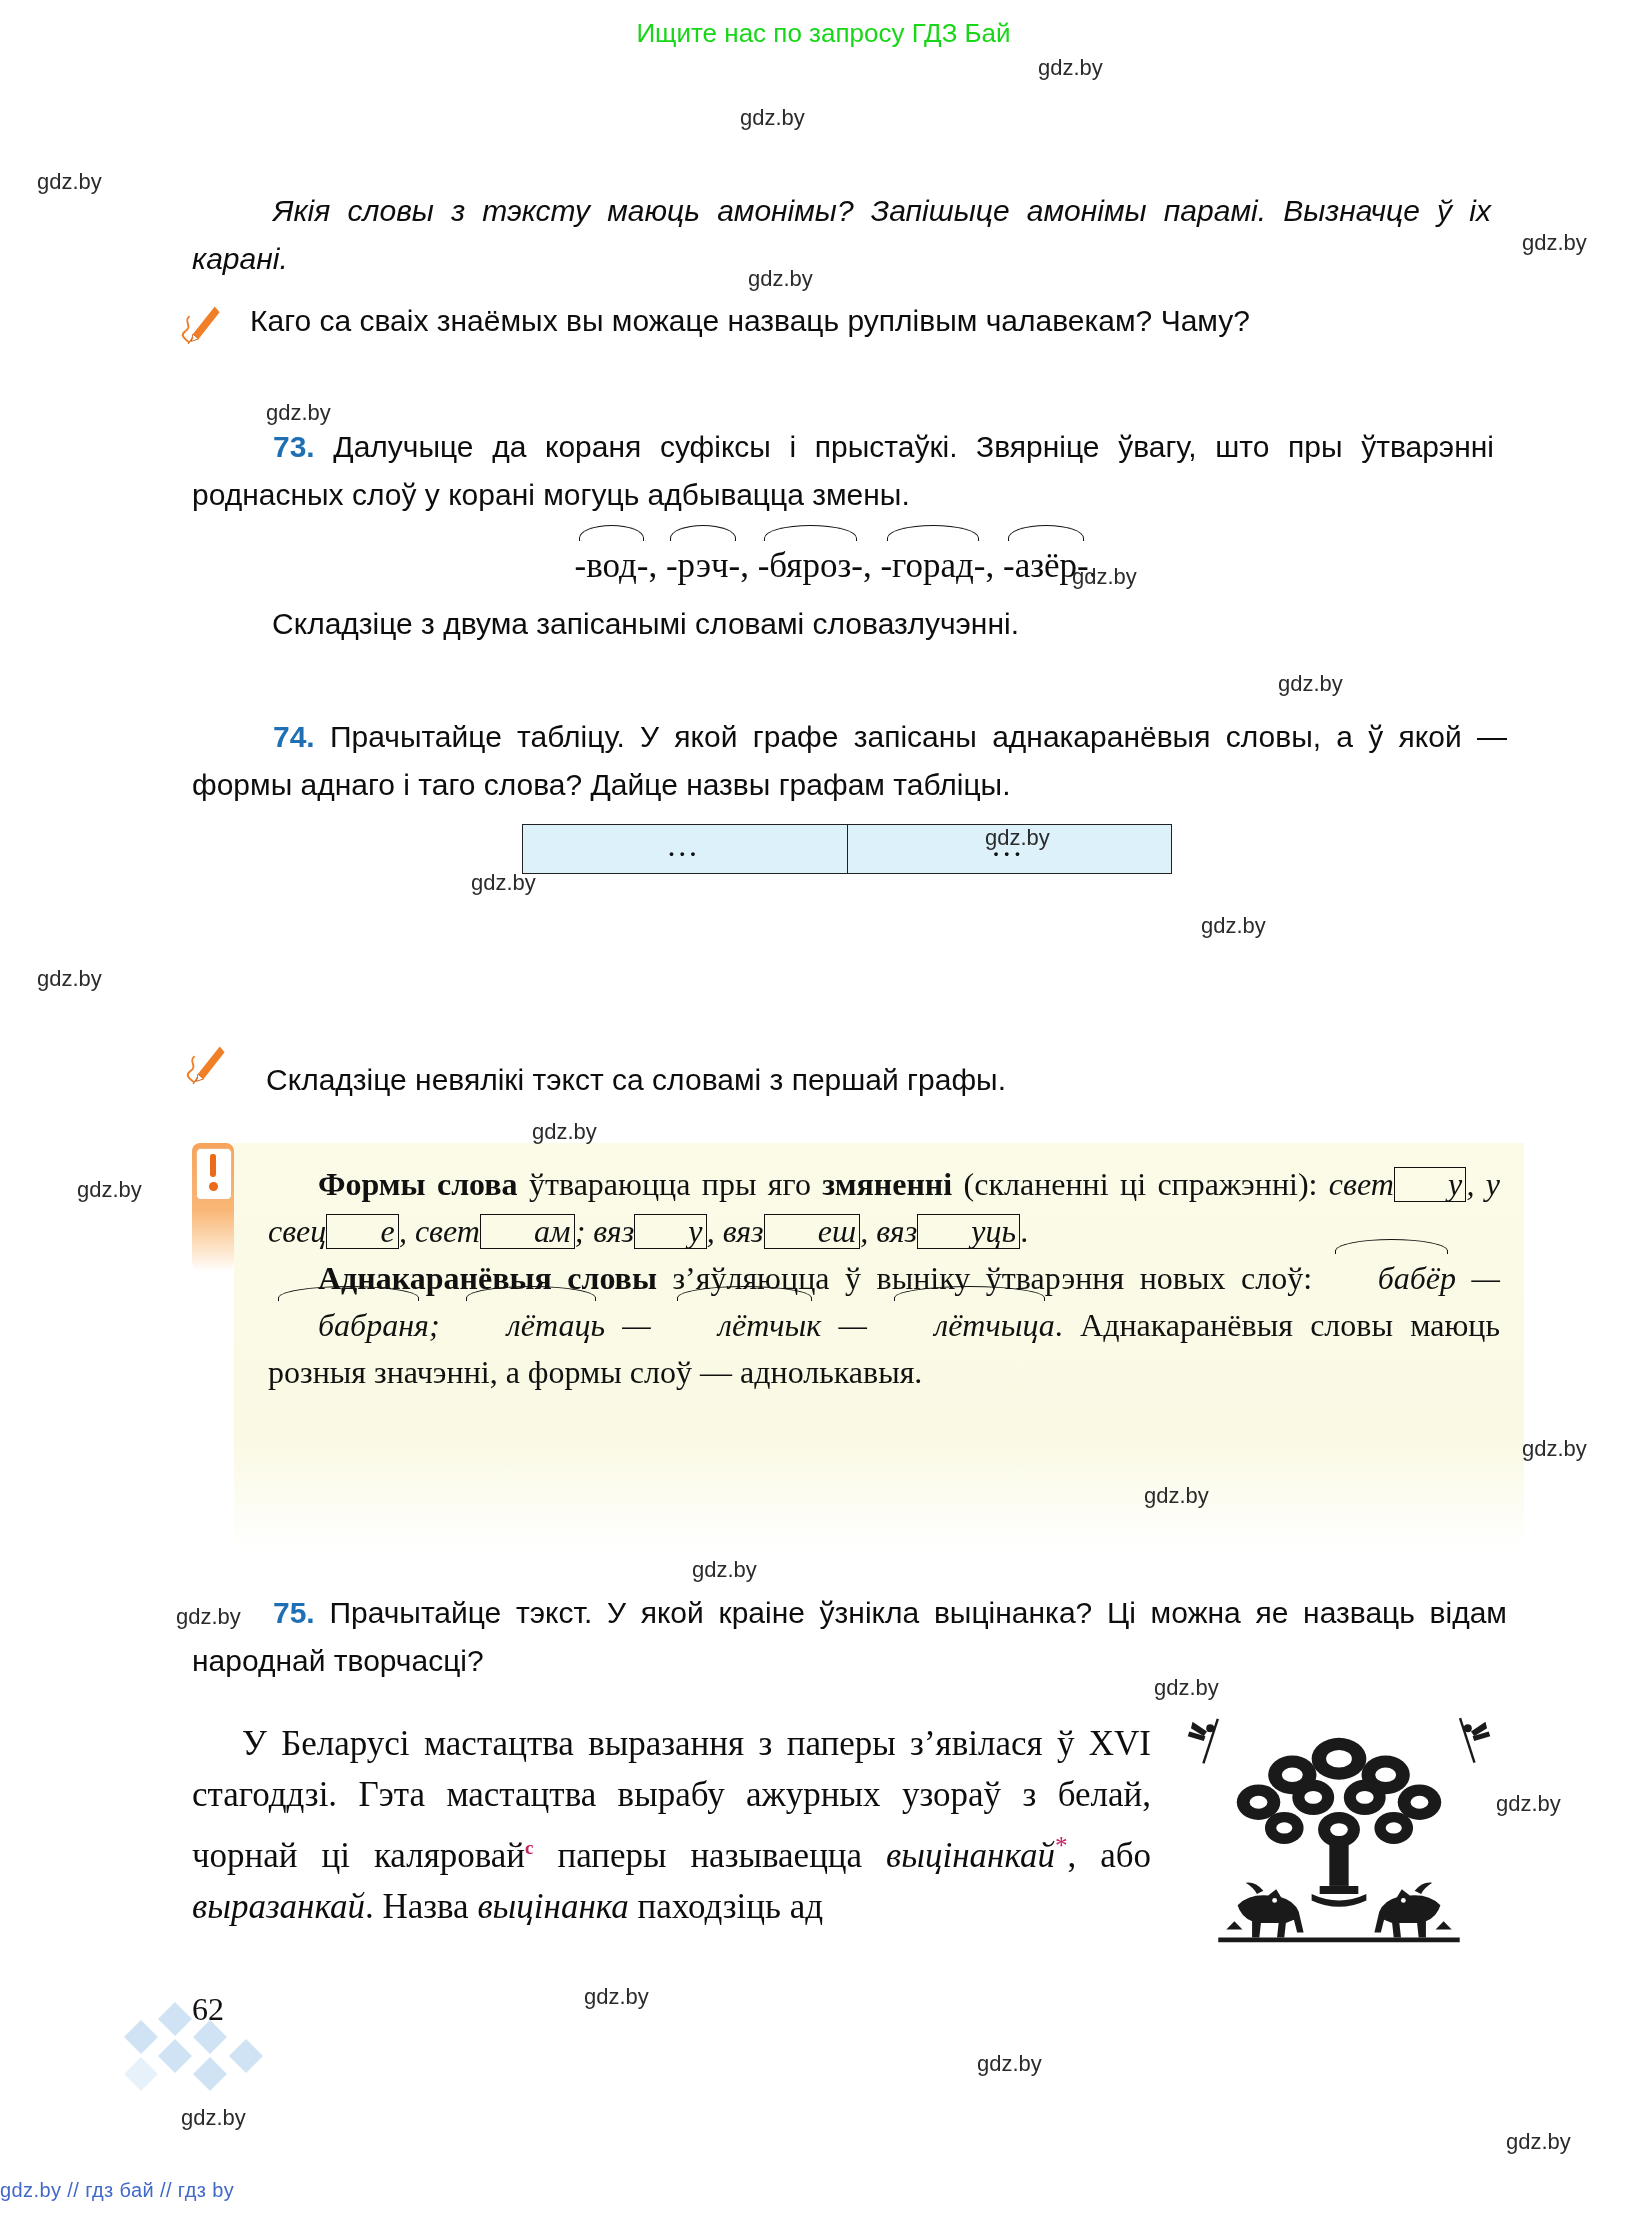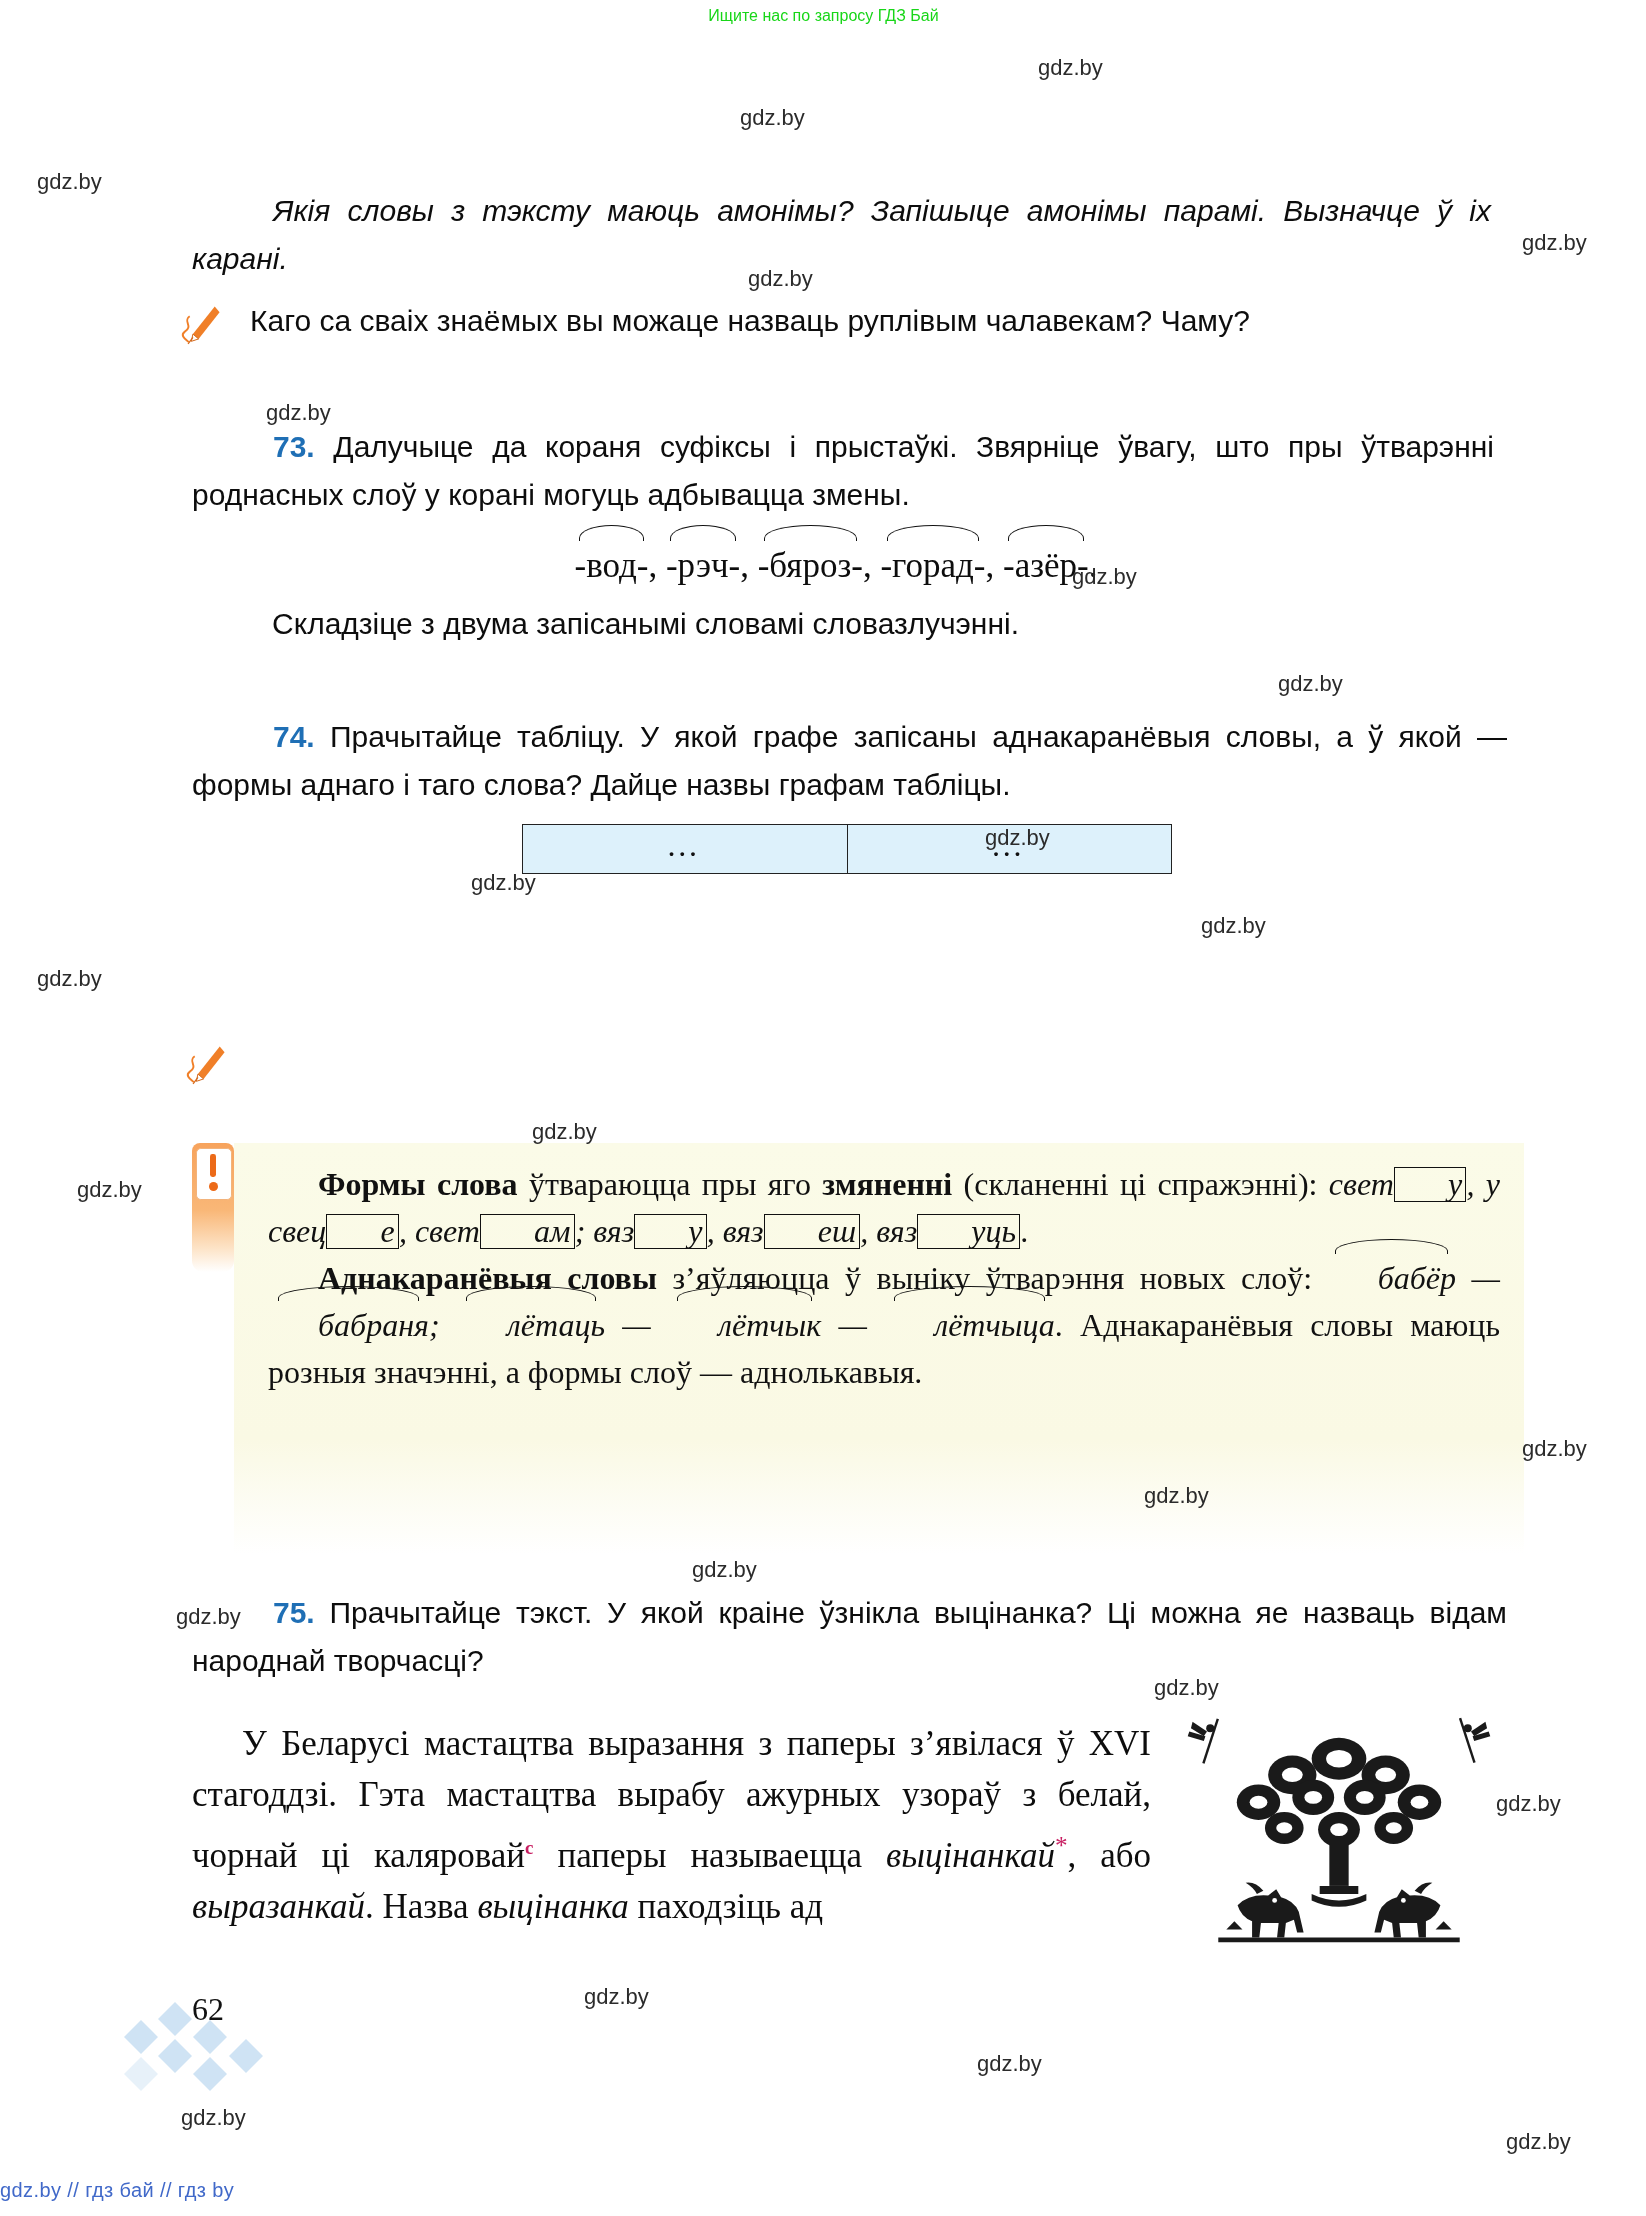--- a/index.html
+++ b/index.html
@@ -25,26 +25,26 @@
     position: absolute;
     font-family: "Liberation Sans", sans-serif;
     font-size: 22px;
     color: #2b2b2b;
     white-space: nowrap;
     z-index: 40;
     pointer-events: none;
   }
   .banner {
     position: absolute;
-    top: 7px;
+    top: 18px;
     left: 0;
     width: 100%;
     text-align: center;
     font-family: "Liberation Sans", sans-serif;
-    font-size: 16px;
+    font-size: 26px;
     color: #18d618;
     font-weight: 400;
     z-index: 60;
   }
   .footer {
     position: absolute;
     bottom: 14.5px;
     left: 0;
     width: 100%;
     font-size: 20px;
@@ -283,20 +283,21 @@
     </tr>
   </tbody>
     </table>
 
   <svg class="pencil" style="left:184px; top:1045px;" viewBox="0 0 54 52">
     <path d="M44 2 L50 9 L24 42 L15 45 L17 36 Z" fill="#f07f28"></path>
     <path d="M15 45 L17 36 L24 42 Z" fill="#ffffff" stroke="#d2691e" stroke-width="1.2"></path>
     <path d="M17 40 L11 48" stroke="#d2691e" stroke-width="1.6" fill="none"></path>
     <path d="M13 14 C4 20 18 26 7 33 C0 38 9 43 12 46" stroke="#f07f28" stroke-width="2.4" fill="none"></path>
   </svg>
+  <div class="sans" style="left:266px; top:1056px; width:1209px;">Складзіце невялікі тэкст са словамі з першай графы.</div>
 
   <div class="bang" style="left:192px; top:1143px; height:129px;">
     <div class="chip"></div>
     <div class="bar"></div>
     <div class="dot"></div>
   </div>
   <div class="rulebox" style="left:234px; top:1143px; width:1290px; height:411px;">
     <p style="margin:0; text-indent:50px;">
       <b>Формы слова</b><span> ўтвараюцца пры яго </span><b>змяненні</b><span> (скланенні ці спражэнні): </span><i>свет<span class="bx">у</span>, у свец<span class="bx">е</span>, свет<span class="bx">ам</span>; вяз<span class="bx">у</span>, вяз<span class="bx">еш</span>, вяз<span class="bx">уць</span></i>.
     </p>

